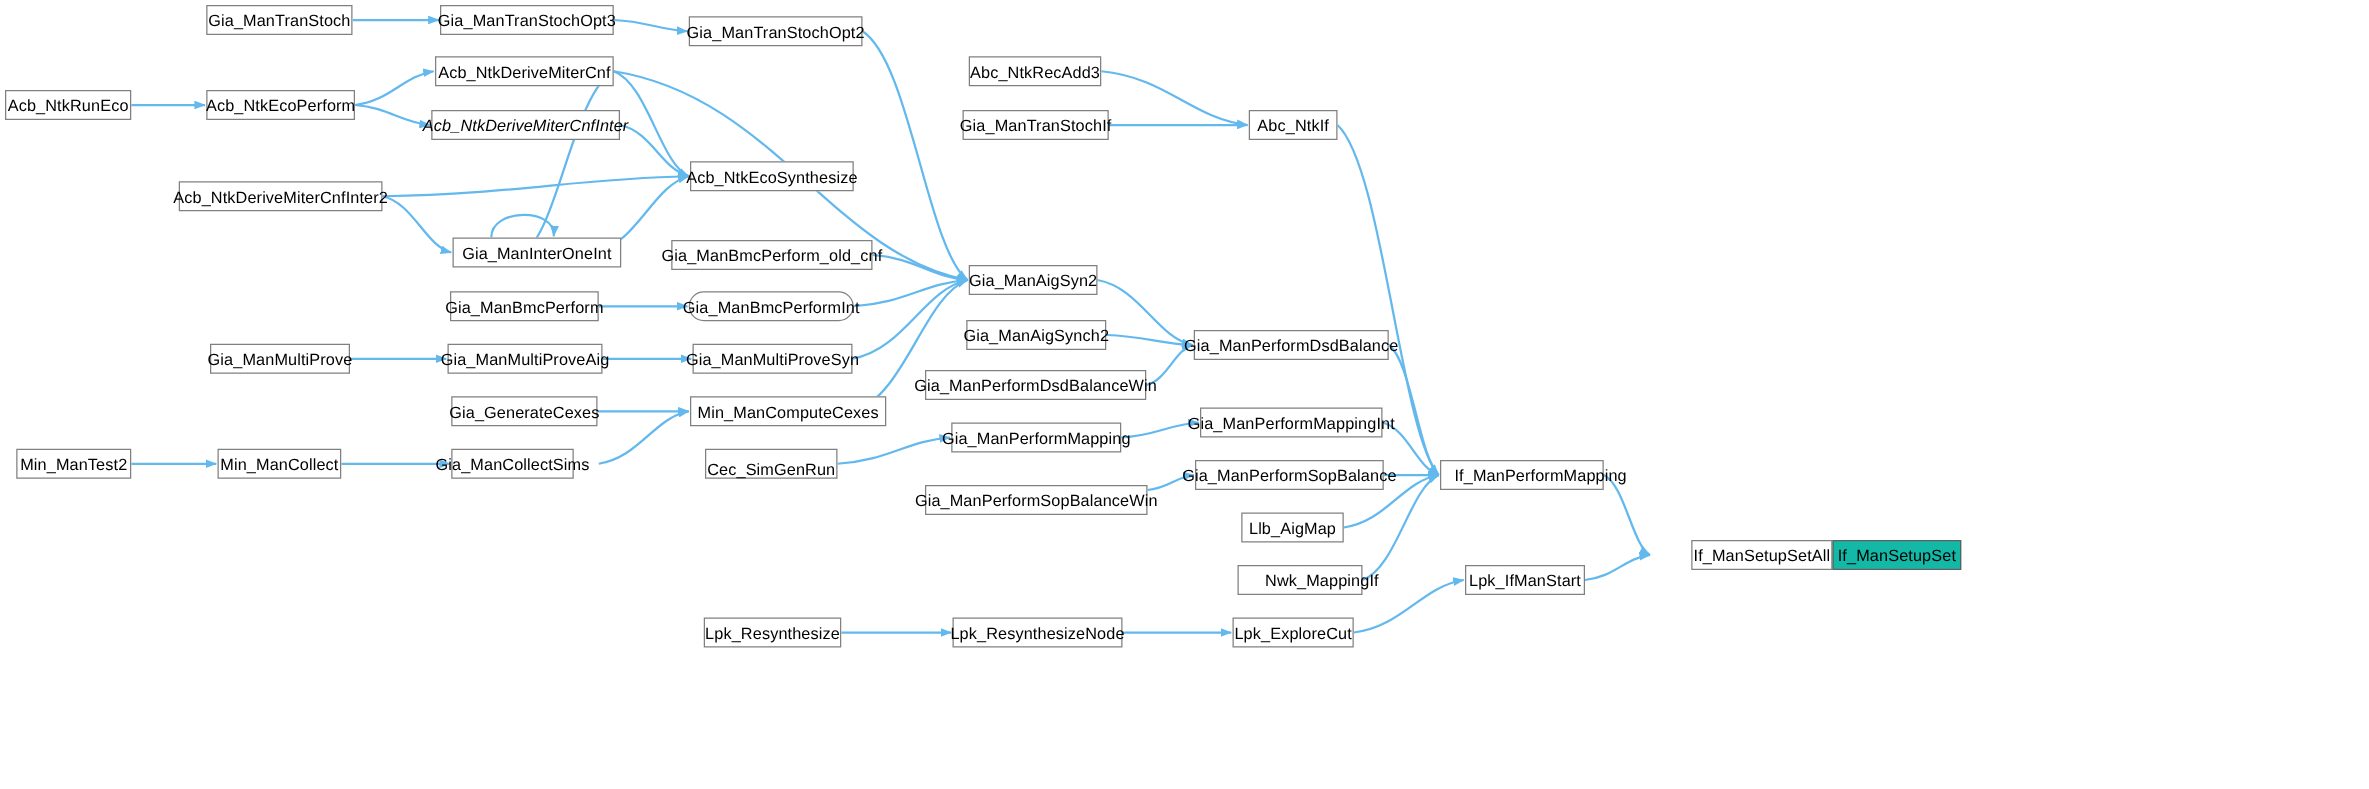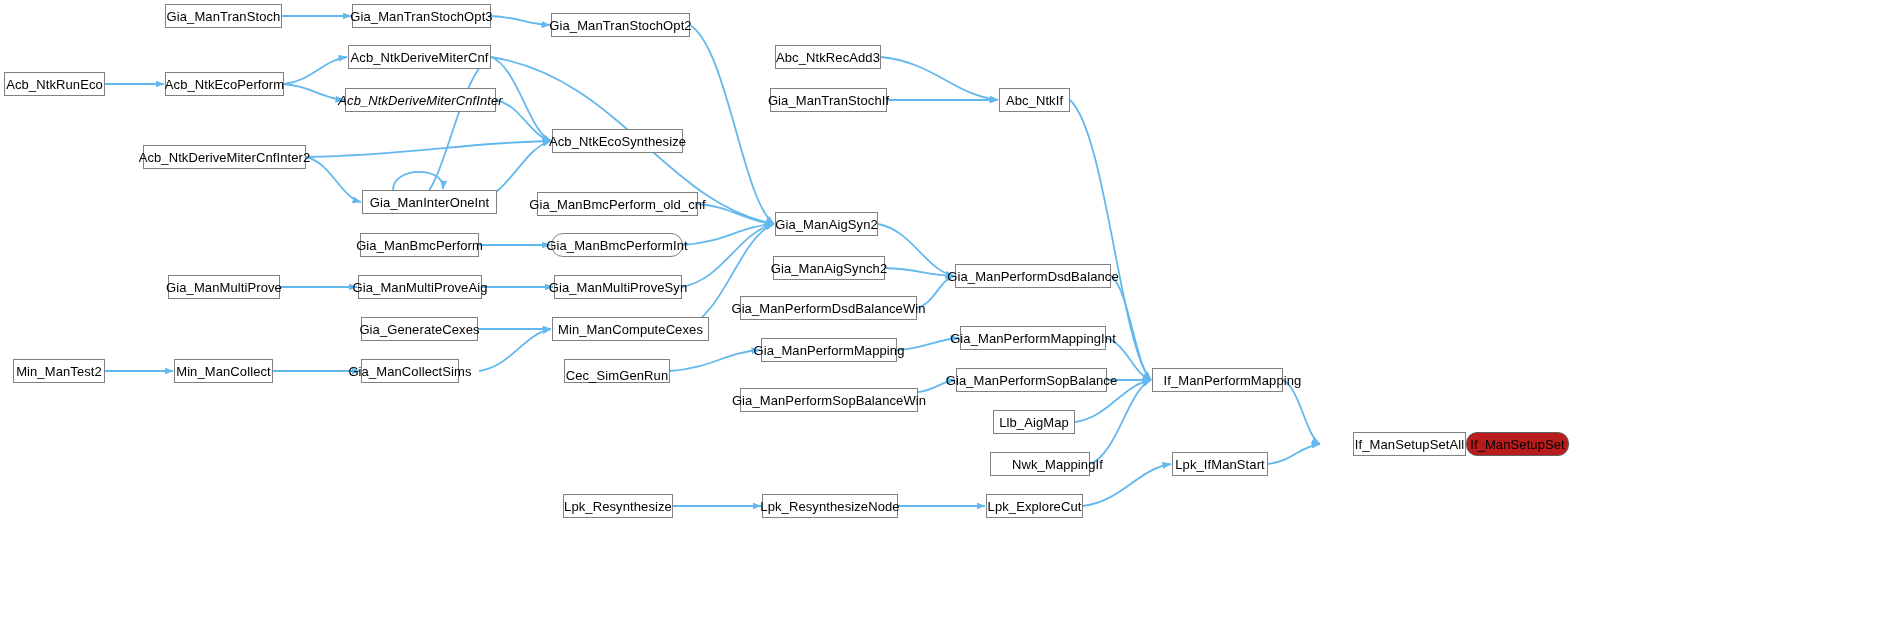--- a/index.html
+++ b/index.html
@@ -32,23 +32,22 @@
     font-size: 13px;
     line-height: 1;
     white-space: nowrap;
     display: flex;
     align-items: center;
     justify-content: center;
     padding: 0 6px;
     letter-spacing: 0.1px;
   }
   .node.highlight {
-    background: #b91c1c;
+    background: #14b8a6;
     border-color: #606060;
-    border-radius: 11px;
   }
   .node-label {
     display: block;
   }
 </style>
 </head>
 <body>
 
 <div id="canvas">
   <svg id="edges" viewBox="0 0 1895 631">

